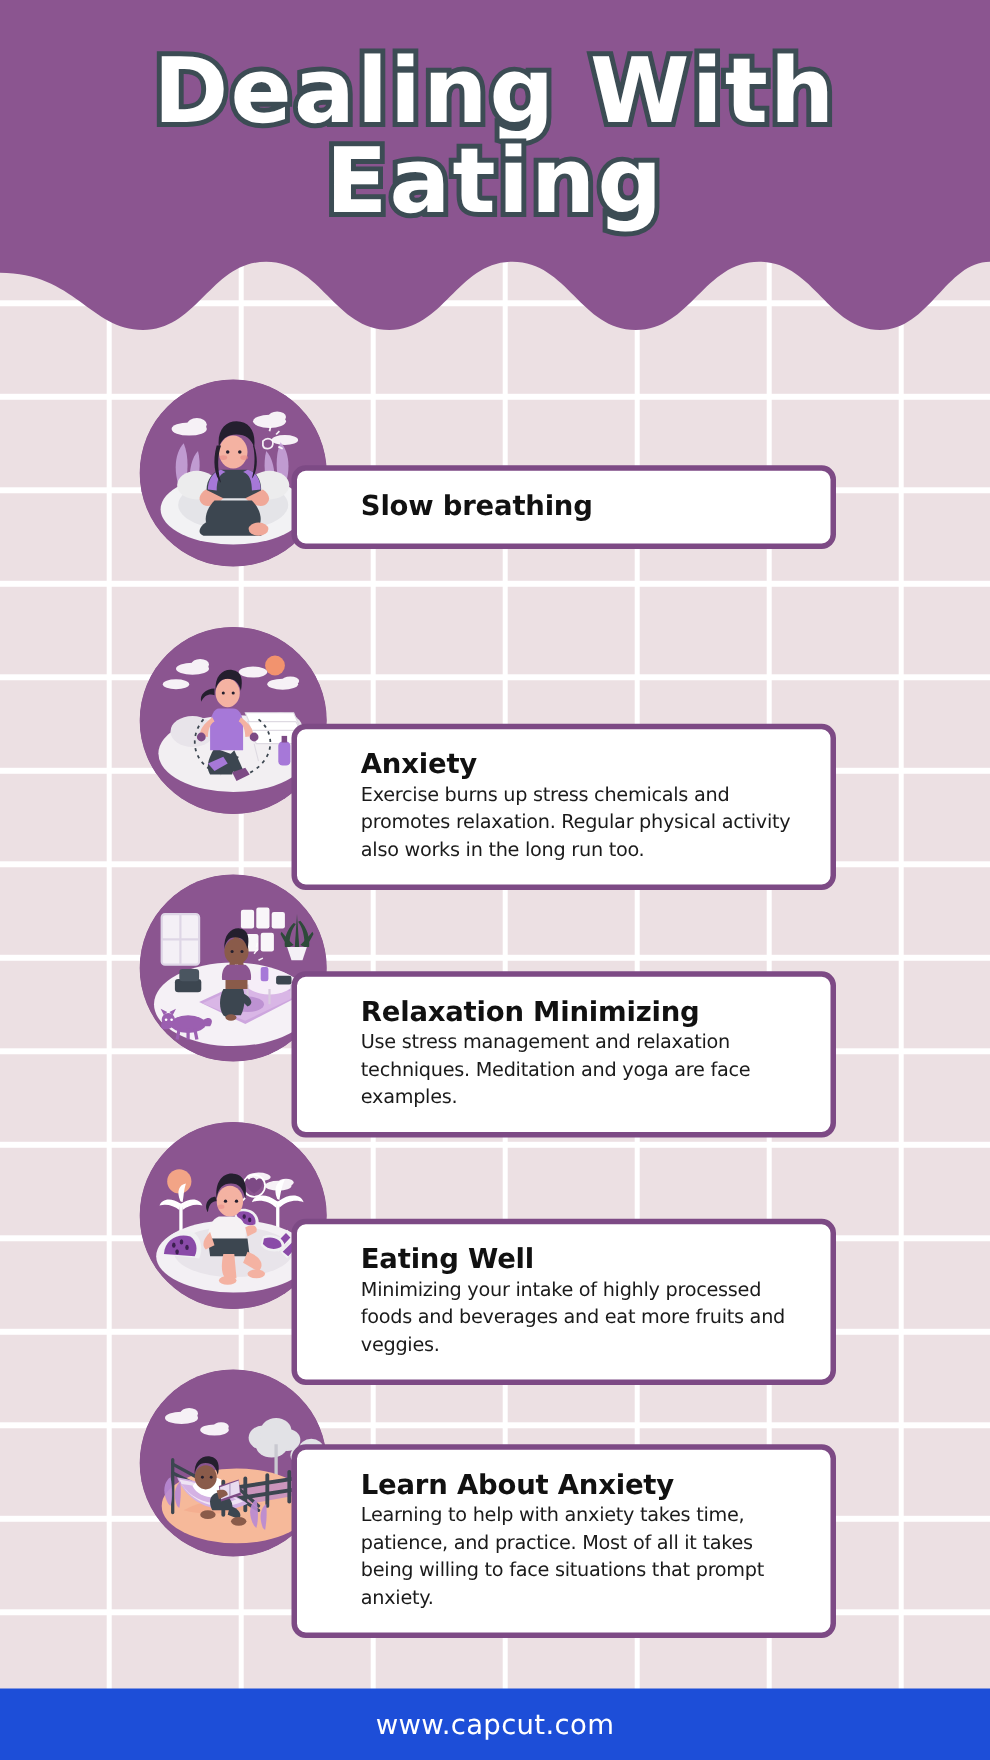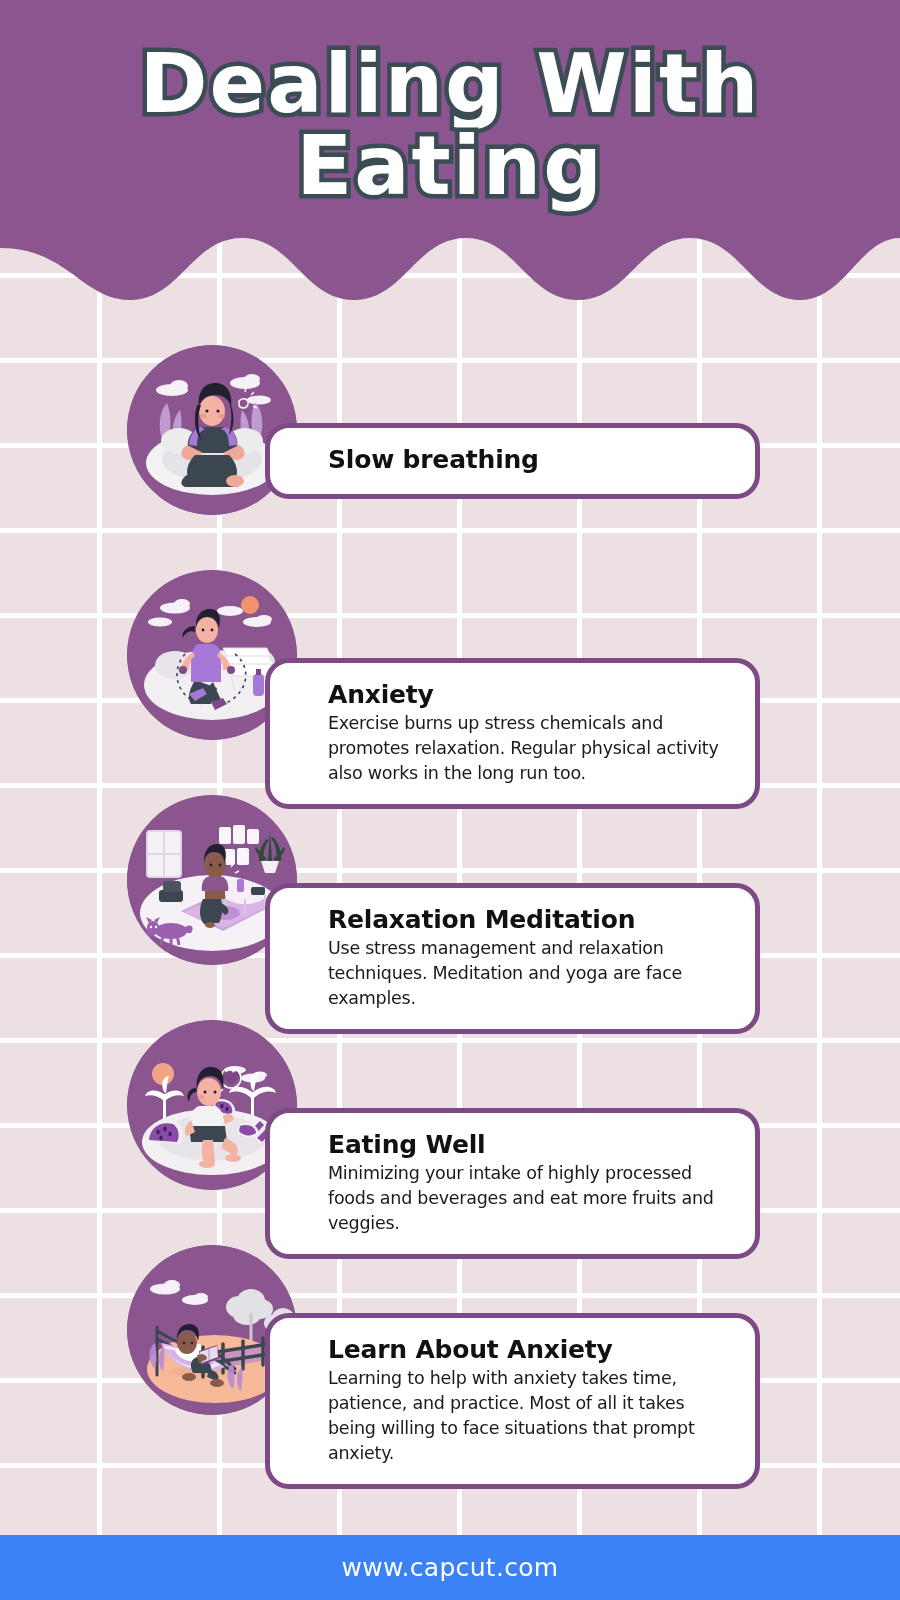--- a/index.html
+++ b/index.html
@@ -69,21 +69,21 @@
     overflow:hidden;
   }
   .circle svg { display:block; width:170px; height:170px; }
 
   .card {
     position:absolute;
     left:265px;
     width:495px;
     background:#ffffff;
     border:5px solid #7d4a85;
-    border-radius:24px;
+    border-radius:13px;
     padding:16px 34px 18px 58px;
   }
   .card-title {
     font-family:"DejaVu Sans", sans-serif;
     font-weight:bold;
     font-size:25px;
     line-height:1.25;
     color:#111111;
     letter-spacing:-0.2px;
     margin-bottom:1px;
@@ -95,21 +95,21 @@
     color:#1a1a1a;
     letter-spacing:-0.25px;
     white-space:pre-line;
   }
 
   
   #footer {
     position:absolute;
     left:0; bottom:0;
     width:900px; height:65px;
-    background:#3b82f6;
+    background:#1d4ed8;
     display:flex; align-items:center; justify-content:center;
   }
   #footer-text {
     font-family:"DejaVu Sans", sans-serif;
     font-size:25px;
     color:#ffffff;
     letter-spacing:0.3px;
   }
 </style>
 </head>
@@ -287,21 +287,21 @@
           <path d="M36,140 L34,150 M50,140 L52,150 M44,140 L44,150" stroke="#9b5fb0" stroke-width="3"></path>
           <path d="M58,132 C64,128 68,132 64,138 L58,138 Z"></path>
           <circle cx="26" cy="132" r="6"></circle>
           <path d="M22,128 l-3,-6 l6,3 Z M30,128 l3,-6 l-6,3 Z"></path>
         </g>
         <circle cx="24" cy="132" r="1.2" fill="#ffffff"></circle>
           <circle cx="29" cy="132" r="1.2" fill="#ffffff"></circle>
       </svg>
     </div>
     <div class="card" style="top:88px;">
-      <div class="card-title">Relaxation Meditation</div>
+      <div class="card-title">Relaxation Minimizing</div>
       <div class="card-body">Use stress management and relaxation techniques. Meditation and yoga are face examples.</div>
     </div>
   </div>
 
   <div class="row" style="top:1020px;">
     <div class="circle">
       <svg viewBox="0 0 170 170">
         <circle cx="85" cy="85" r="85" fill="#8b5590"></circle>
         <circle cx="36" cy="54" r="11" fill="#f2a486"></circle>
         <g fill="#ffffff" opacity="0.92">

